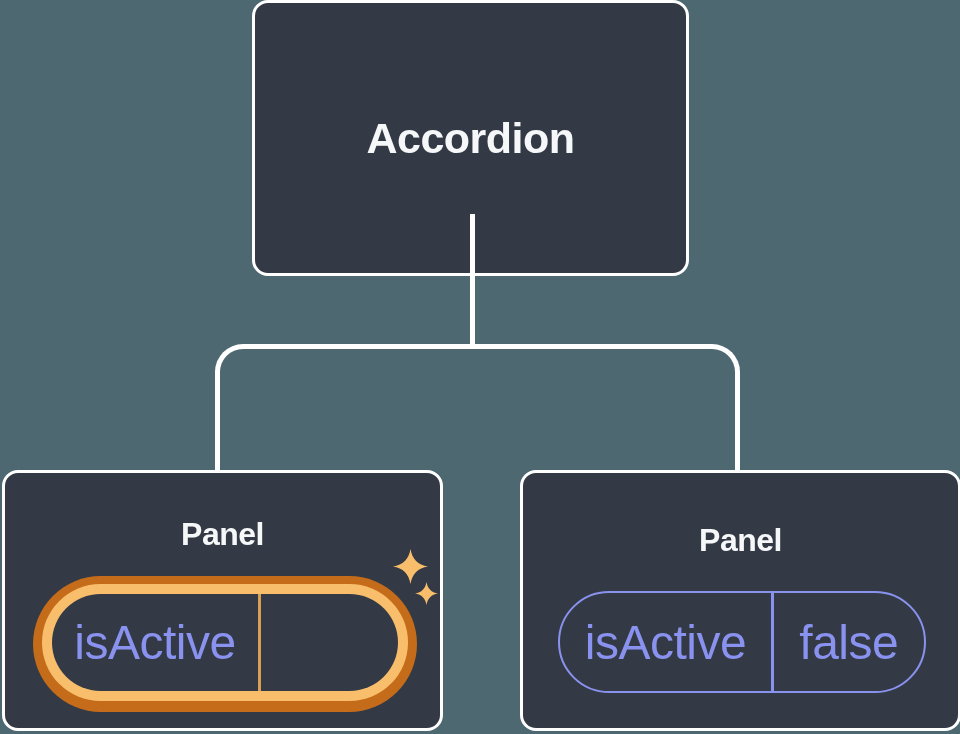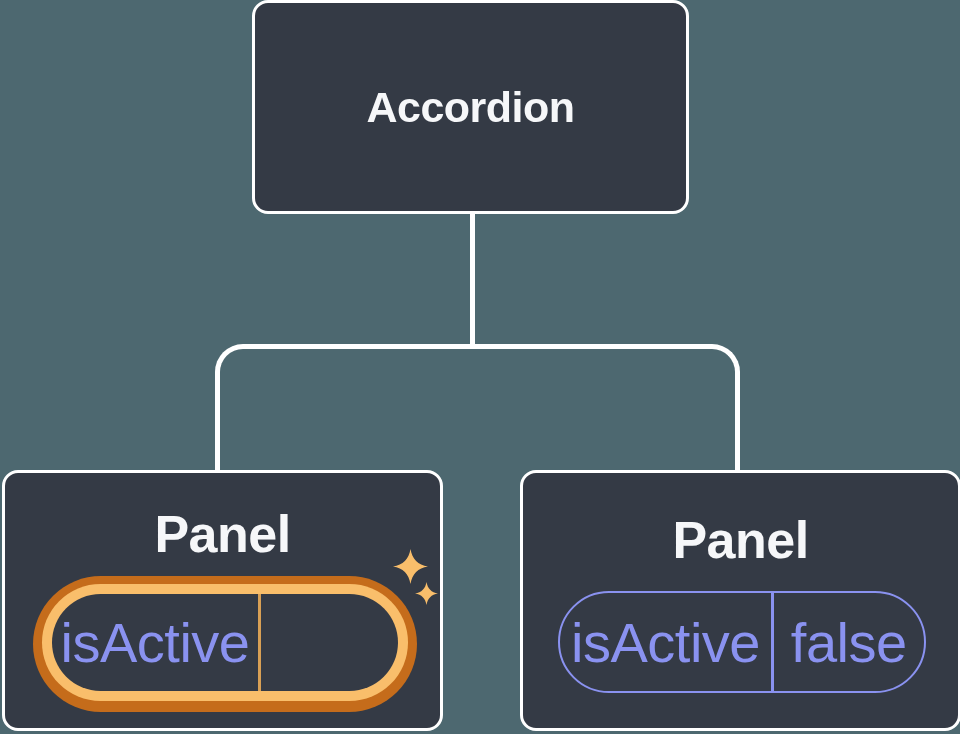--- a/index.html
+++ b/index.html
@@ -14,35 +14,35 @@
   }
 
   
   .node {
     position: absolute;
     background: var(--node-bg, #343A45);
     border: 3px solid var(--node-border, #FFFFFF);
     border-radius: 16px;
   }
   .node-root {
-    left: 252px; top: 0px; width: 437px; height: 214px;
+    left: 252px; top: 0px; width: 437px; height: 276px;
     display: flex; align-items: center; justify-content: center;
   }
   .node-panel-left  { left: 2px;   top: 470px; width: 441px; height: 261px; }
   .node-panel-right { left: 520px; top: 470px; width: 441px; height: 261px; }
 
   .root-title {
     color: var(--title-text, #F6F7F9);
     font-size: 43px; font-weight: 600; letter-spacing: -0.5px;
   }
   .panel-title {
     position: absolute; left: 0; width: 100%; height: 40px;
     display: flex; align-items: center; justify-content: center;
     color: var(--title-text, #F6F7F9);
-    font-size: 52px; font-weight: 600; letter-spacing: -0.5px;
+    font-size: 32px; font-weight: 600; letter-spacing: -0.5px;
   }
   .node-panel-left  .panel-title { top: 41px; }
   .node-panel-right .panel-title { top: 47px; }
 
   
   .stem {
     position: absolute; left: 470px; top: 214px;
     width: 5px; height: 132px;
     background: var(--connector, #FFFFFF);
   }
@@ -84,21 +84,21 @@
     border: 2.5px solid var(--purple, #8A92F0);
     border-radius: 52px;
     display: flex; align-items: stretch;
     overflow: hidden;
   }
 
   
   .cell {
     display: flex; align-items: center; justify-content: center;
     color: var(--purple, #8A92F0);
-    font-size: 56px; letter-spacing: -0.5px;
+    font-size: 48px; letter-spacing: -0.5px;
   }
   .cell-name  { flex: 0 0 auto; }
   .cell-value { flex: 1 1 auto; }
   .pill-active-outer .cell-name { width: 206px; }
   .pill-inactive     .cell-name { width: 211px; }
   .cell-bold { font-weight: 700; }
   .divider { flex: 0 0 auto; width: 2.5px; }
   .divider-orange { background: var(--divider-orange, #D9A055); }
   .divider-purple { background: var(--purple, #8A92F0); }
 

